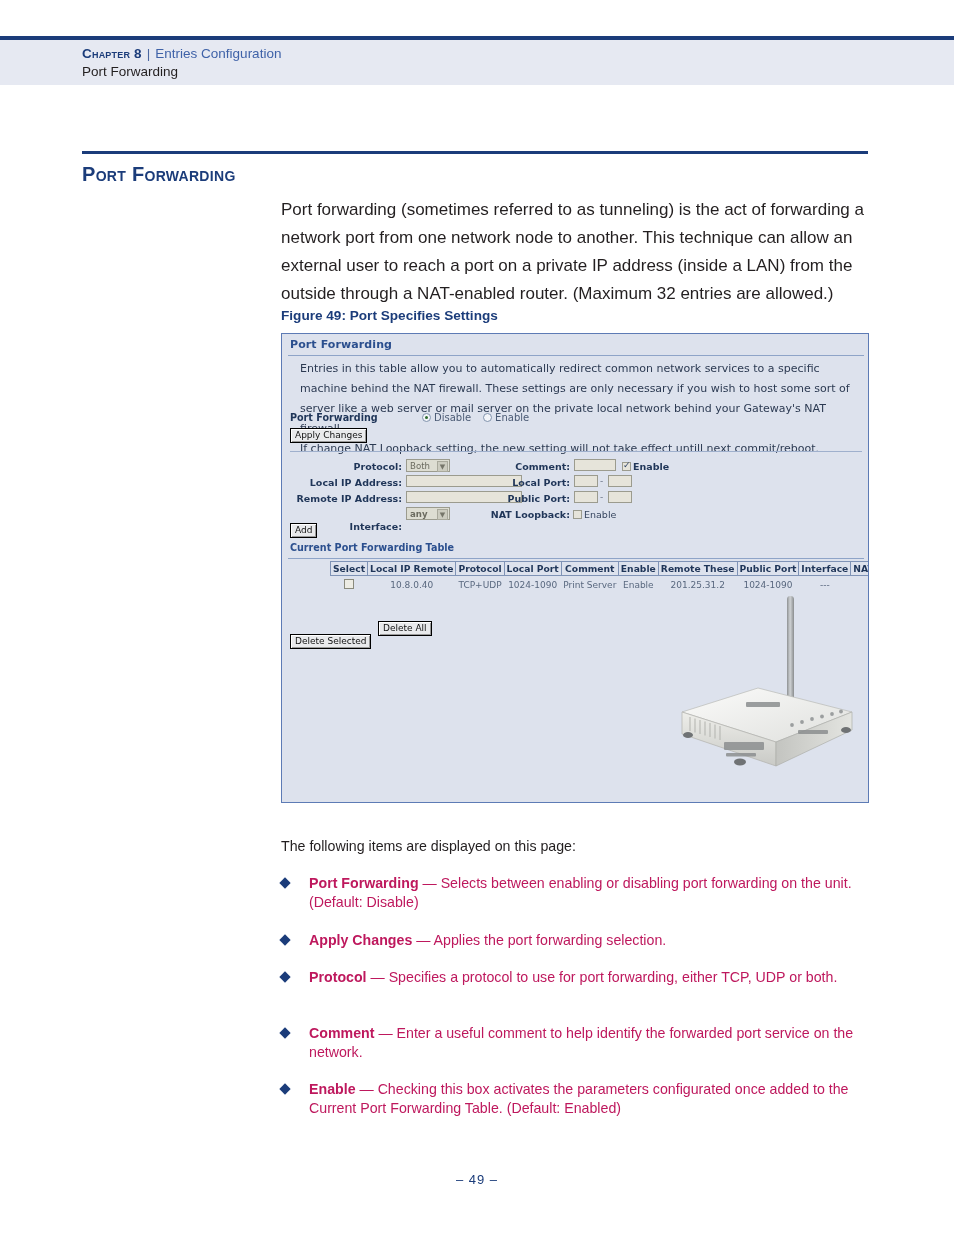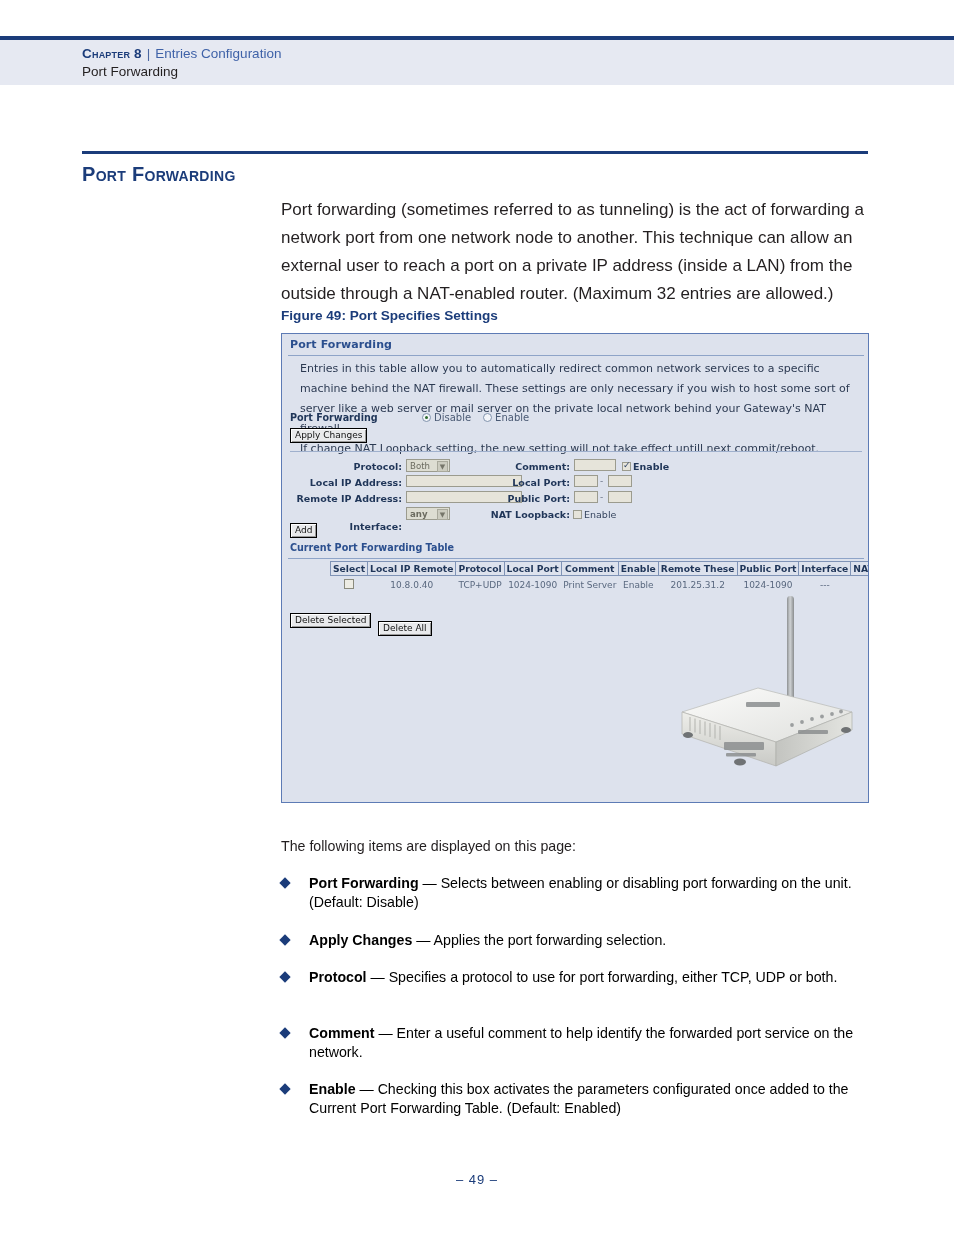--- a/index.html
+++ b/index.html
@@ -204,37 +204,37 @@
   #pf-table td {
     padding: 3px 2px;
     text-align: center; white-space: nowrap;
     color: #59687f;
     border: none;
   }
   .cellchk {
     display: inline-block; width: 10px; height: 10px;
     border: 1px solid #8a8a7d; background: #edecE4;
   }
-  #delete-selected-btn { position: absolute; left: 8px; top: 279px; }
+  #delete-selected-btn { position: absolute; left: 8px; top: 300px; }
   #delete-all-btn { position: absolute; left: 96px; top: 287px; }
 
   
   #router-photo {
     position: absolute; left: 384px; top: 250px;
     width: 196px; height: 210px;
   }
 
   
   #following-items {
     position: absolute; left: 281px; top: 838px;
     font-size: 14.2px; color: #231f20;
   }
   .bullet-item {
     position: absolute; left: 281px; width: 600px;
-    font-size: 14.2px; line-height: 19.3px; color: #000000;
+    font-size: 14.2px; line-height: 19.3px; color: #be185d;
   }
   .bullet-item .dia {
     position: absolute; left: 0px; top: 5px;
     width: 8px; height: 8px; background: #1b3c7a;
     transform: rotate(45deg);
   }
   .bullet-item .txt { display: block; margin-left: 28px; }
   .bullet-item b { font-weight: bold; }
 
   

